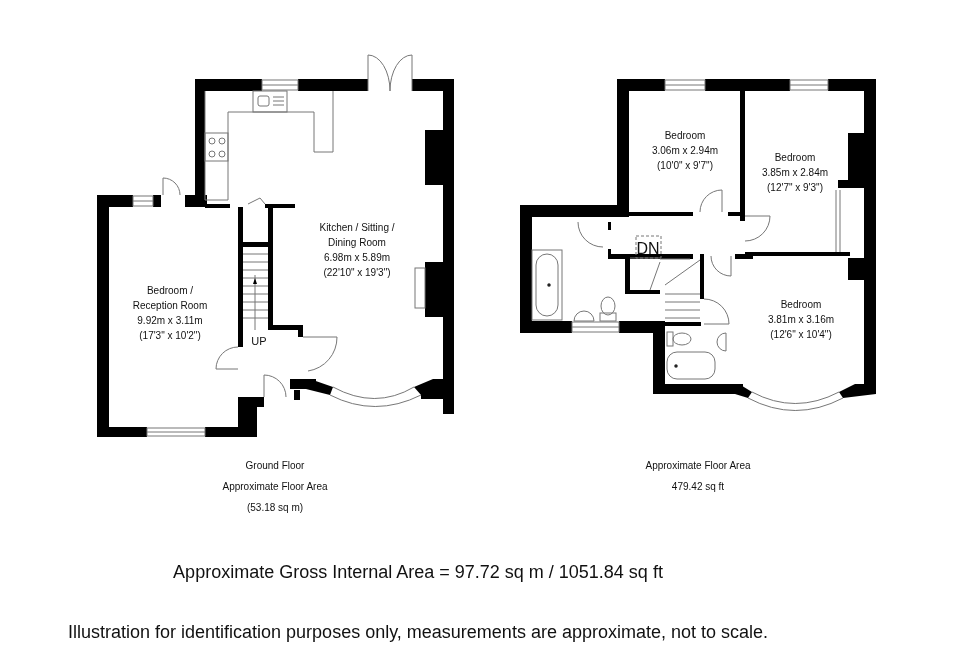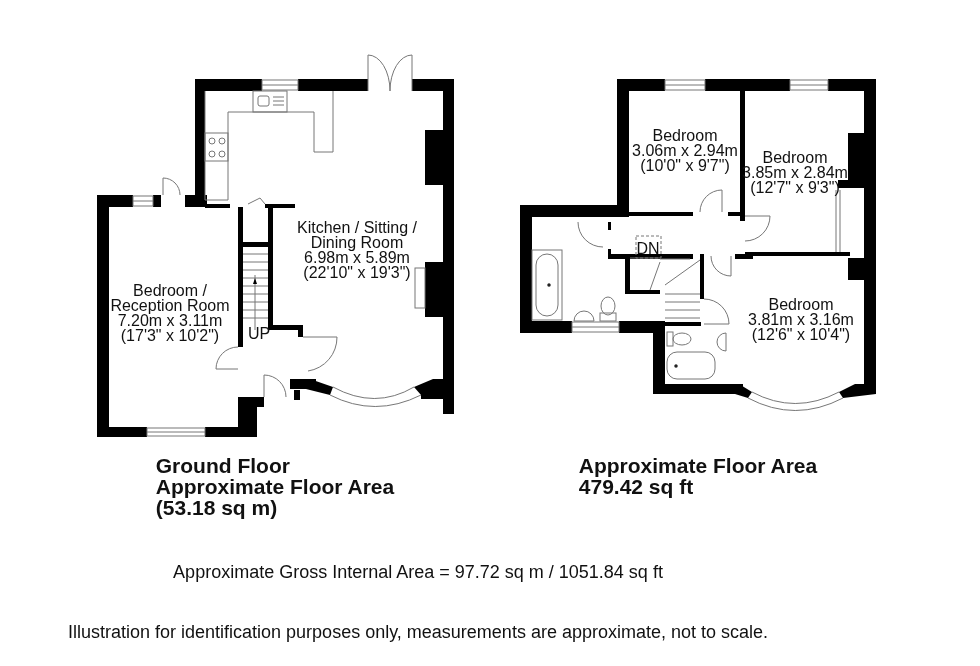--- a/index.html
+++ b/index.html
@@ -1,20 +1,20 @@
 <!DOCTYPE html>
 <html><head>
 <meta charset="utf-8">
 <style>
   html,body{margin:0;padding:0;background:#fff;}
   body{width:980px;height:666px;position:relative;overflow:hidden;font-family:"Liberation Sans",sans-serif;color:#111;}
   svg.plan{position:absolute;left:0;top:0;}
-  .lbl{position:absolute;text-align:center;font-size:16px;line-height:15px;color:#111;white-space:nowrap;transform:translateX(-50%);}
+  .lbl{position:absolute;text-align:center;font-size:10px;line-height:15px;color:#111;white-space:nowrap;transform:translateX(-50%);}
   .lbl div{display:block;}
-  .floor-caption{position:absolute;font-size:21px;line-height:21px;transform:translateX(-50%);white-space:nowrap;font-weight:bold;}
+  .floor-caption{position:absolute;text-align:center;font-size:10px;line-height:21px;transform:translateX(-50%);white-space:nowrap;}
   .footer{position:absolute;left:0;width:836px;text-align:center;font-size:18px;line-height:23px;}
 </style>
 </head>
 <body>
 
 <svg class="plan" width="980" height="666" viewBox="0 0 980 666">
 
   <g fill="#000">
 
     <rect x="97" y="195" width="12" height="242"></rect>
@@ -170,30 +170,30 @@
     <path d="M726,333 A9,9 0 0 0 726,351 Z"></path>
 
     <path d="M748,398 Q795,423 843,398"></path>
     <path d="M752,392 Q795,415 839,392"></path>
   </g>
 </svg>
 
 <div class="lbl" style="left:170px;top:283px;">
   <div>Bedroom /</div>
   <div>Reception Room</div>
-  <div>7.20m x 3.11m</div>
+  <div>9.92m x 3.11m</div>
   <div>(17'3" x 10'2")</div>
 </div>
 <div class="lbl" style="left:357px;top:220px;">
   <div>Kitchen / Sitting /</div>
   <div>Dining Room</div>
   <div>6.98m x 5.89m</div>
   <div>(22'10" x 19'3")</div>
 </div>
-<div class="lbl" style="left:259px;top:326px;font-size:16px;">UP</div>
+<div class="lbl" style="left:259px;top:334px;font-size:11px;">UP</div>
 
 <div class="lbl" style="left:685px;top:128px;">
   <div>Bedroom</div>
   <div>3.06m x 2.94m</div>
   <div>(10'0" x 9'7")</div>
 </div>
 <div class="lbl" style="left:795px;top:150px;">
   <div>Bedroom</div>
   <div>3.85m x 2.84m</div>
   <div>(12'7" x 9'3")</div>

